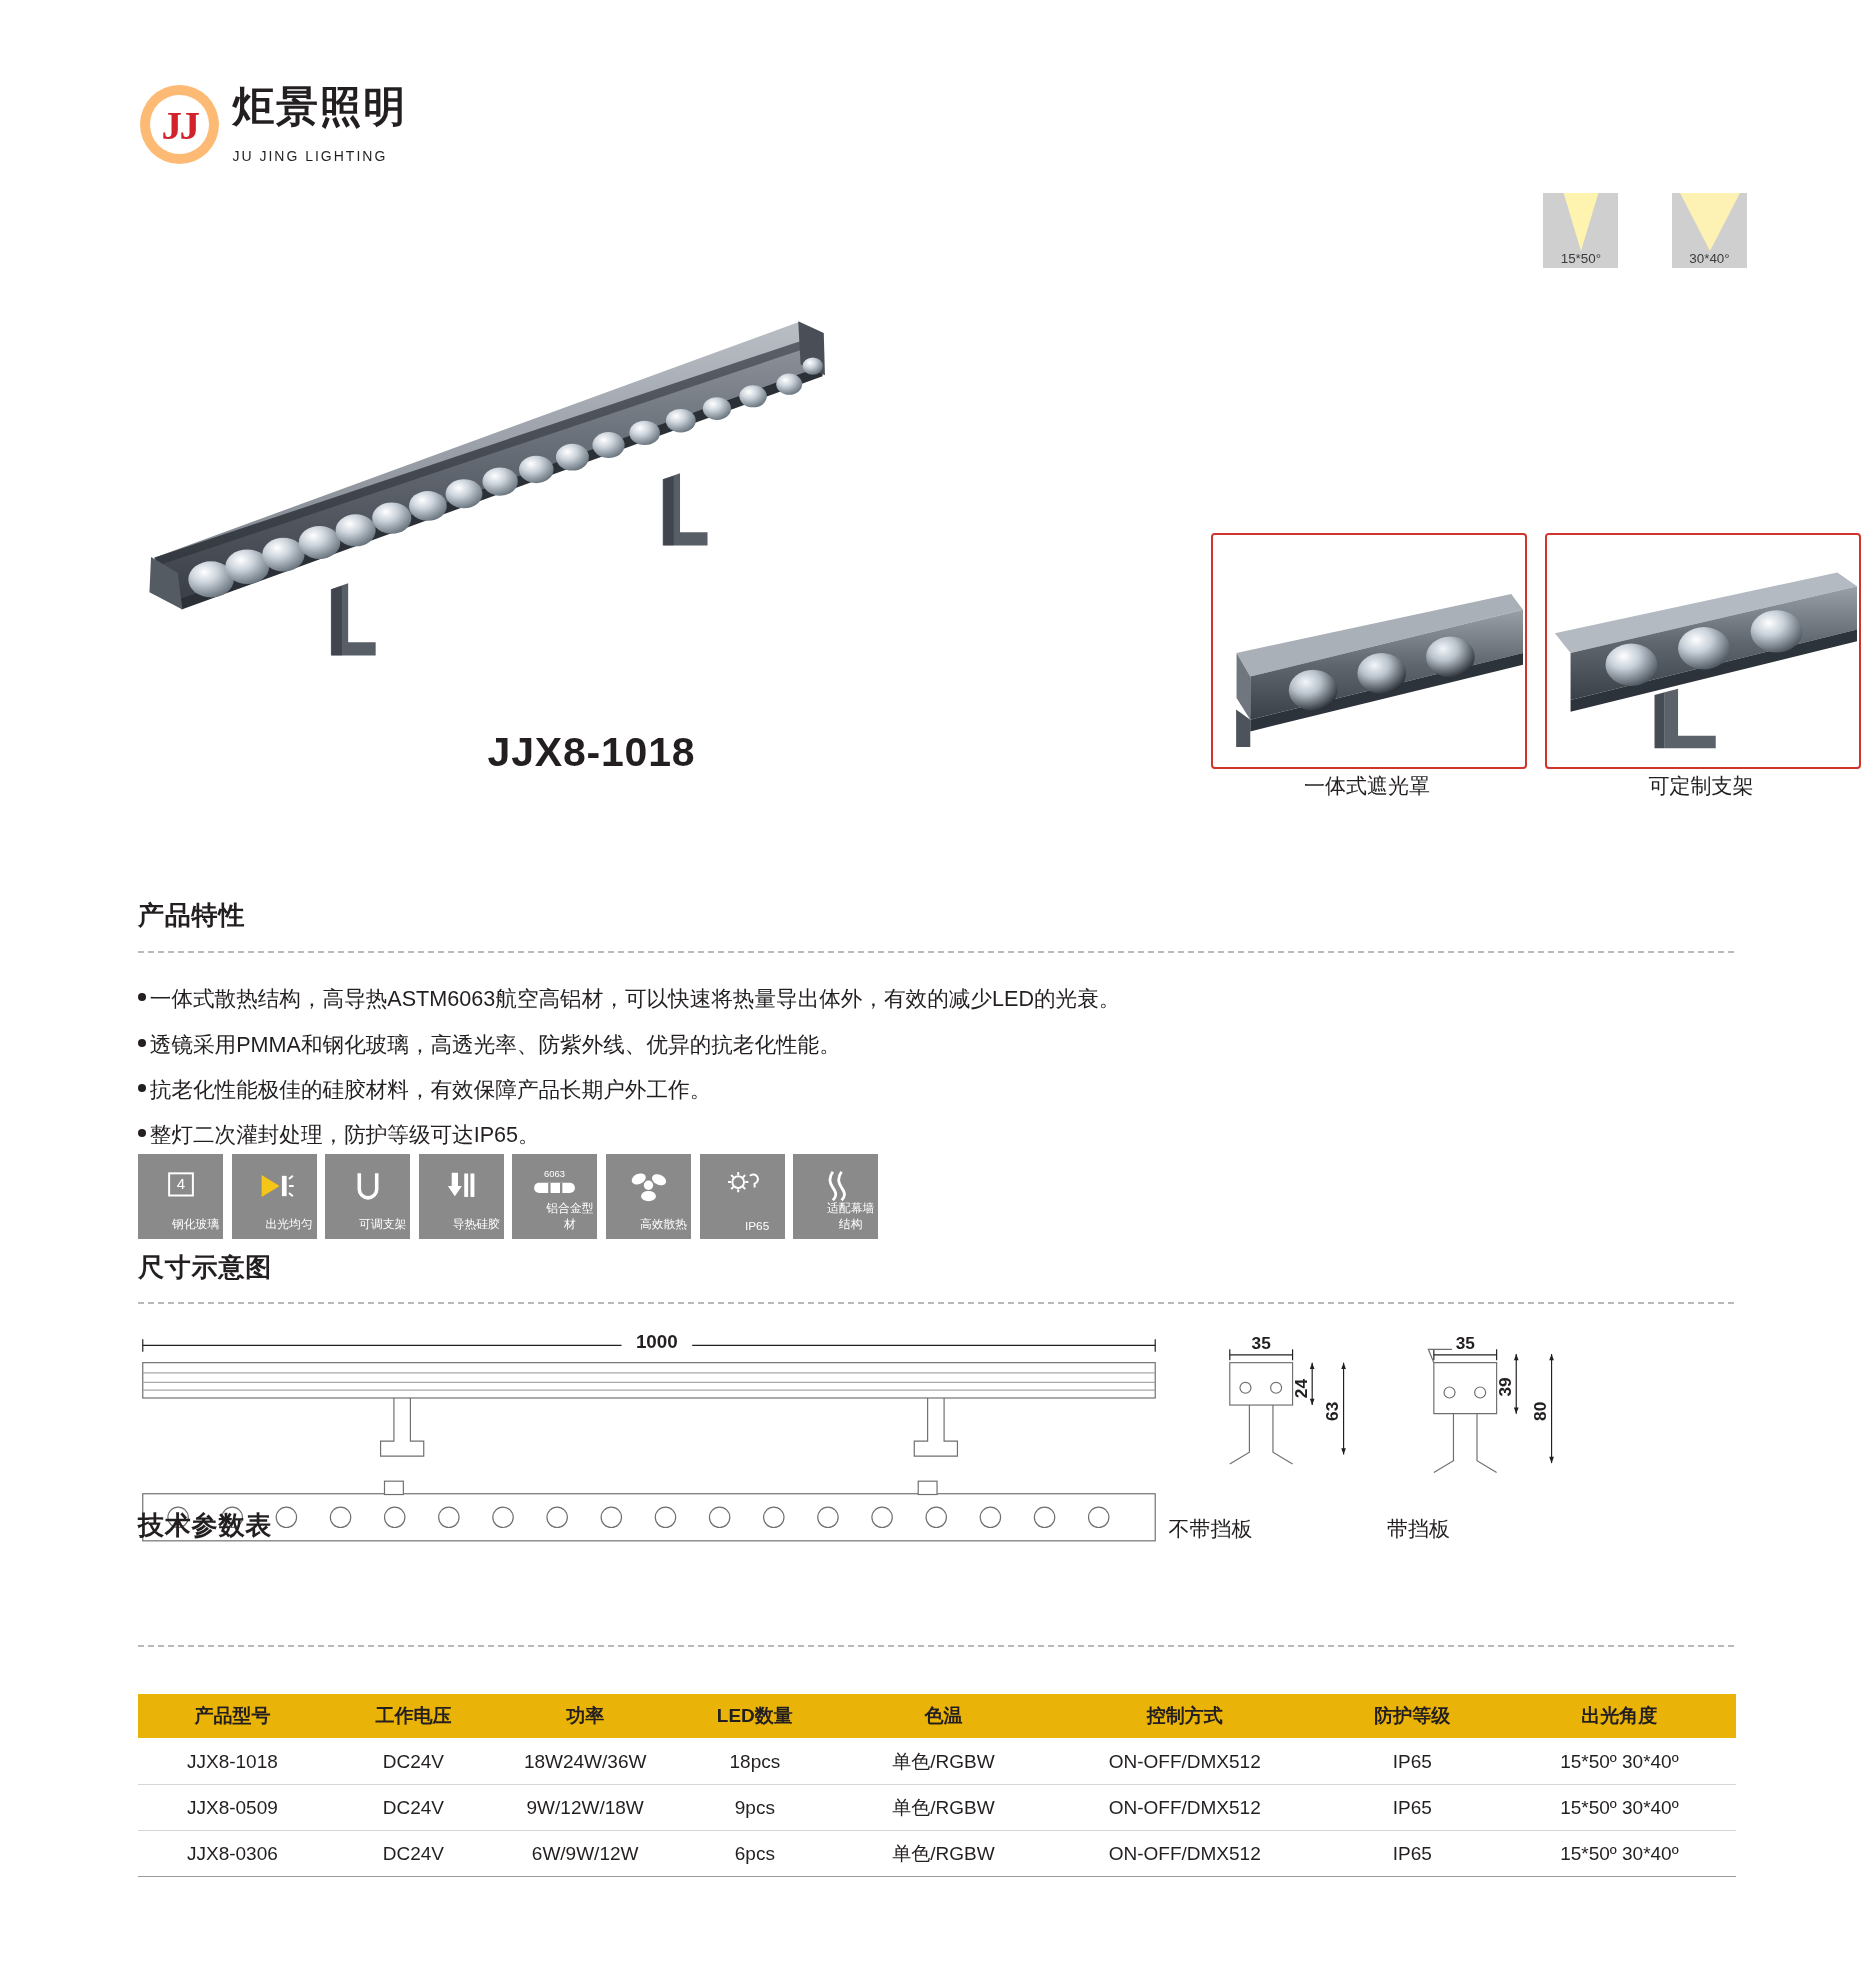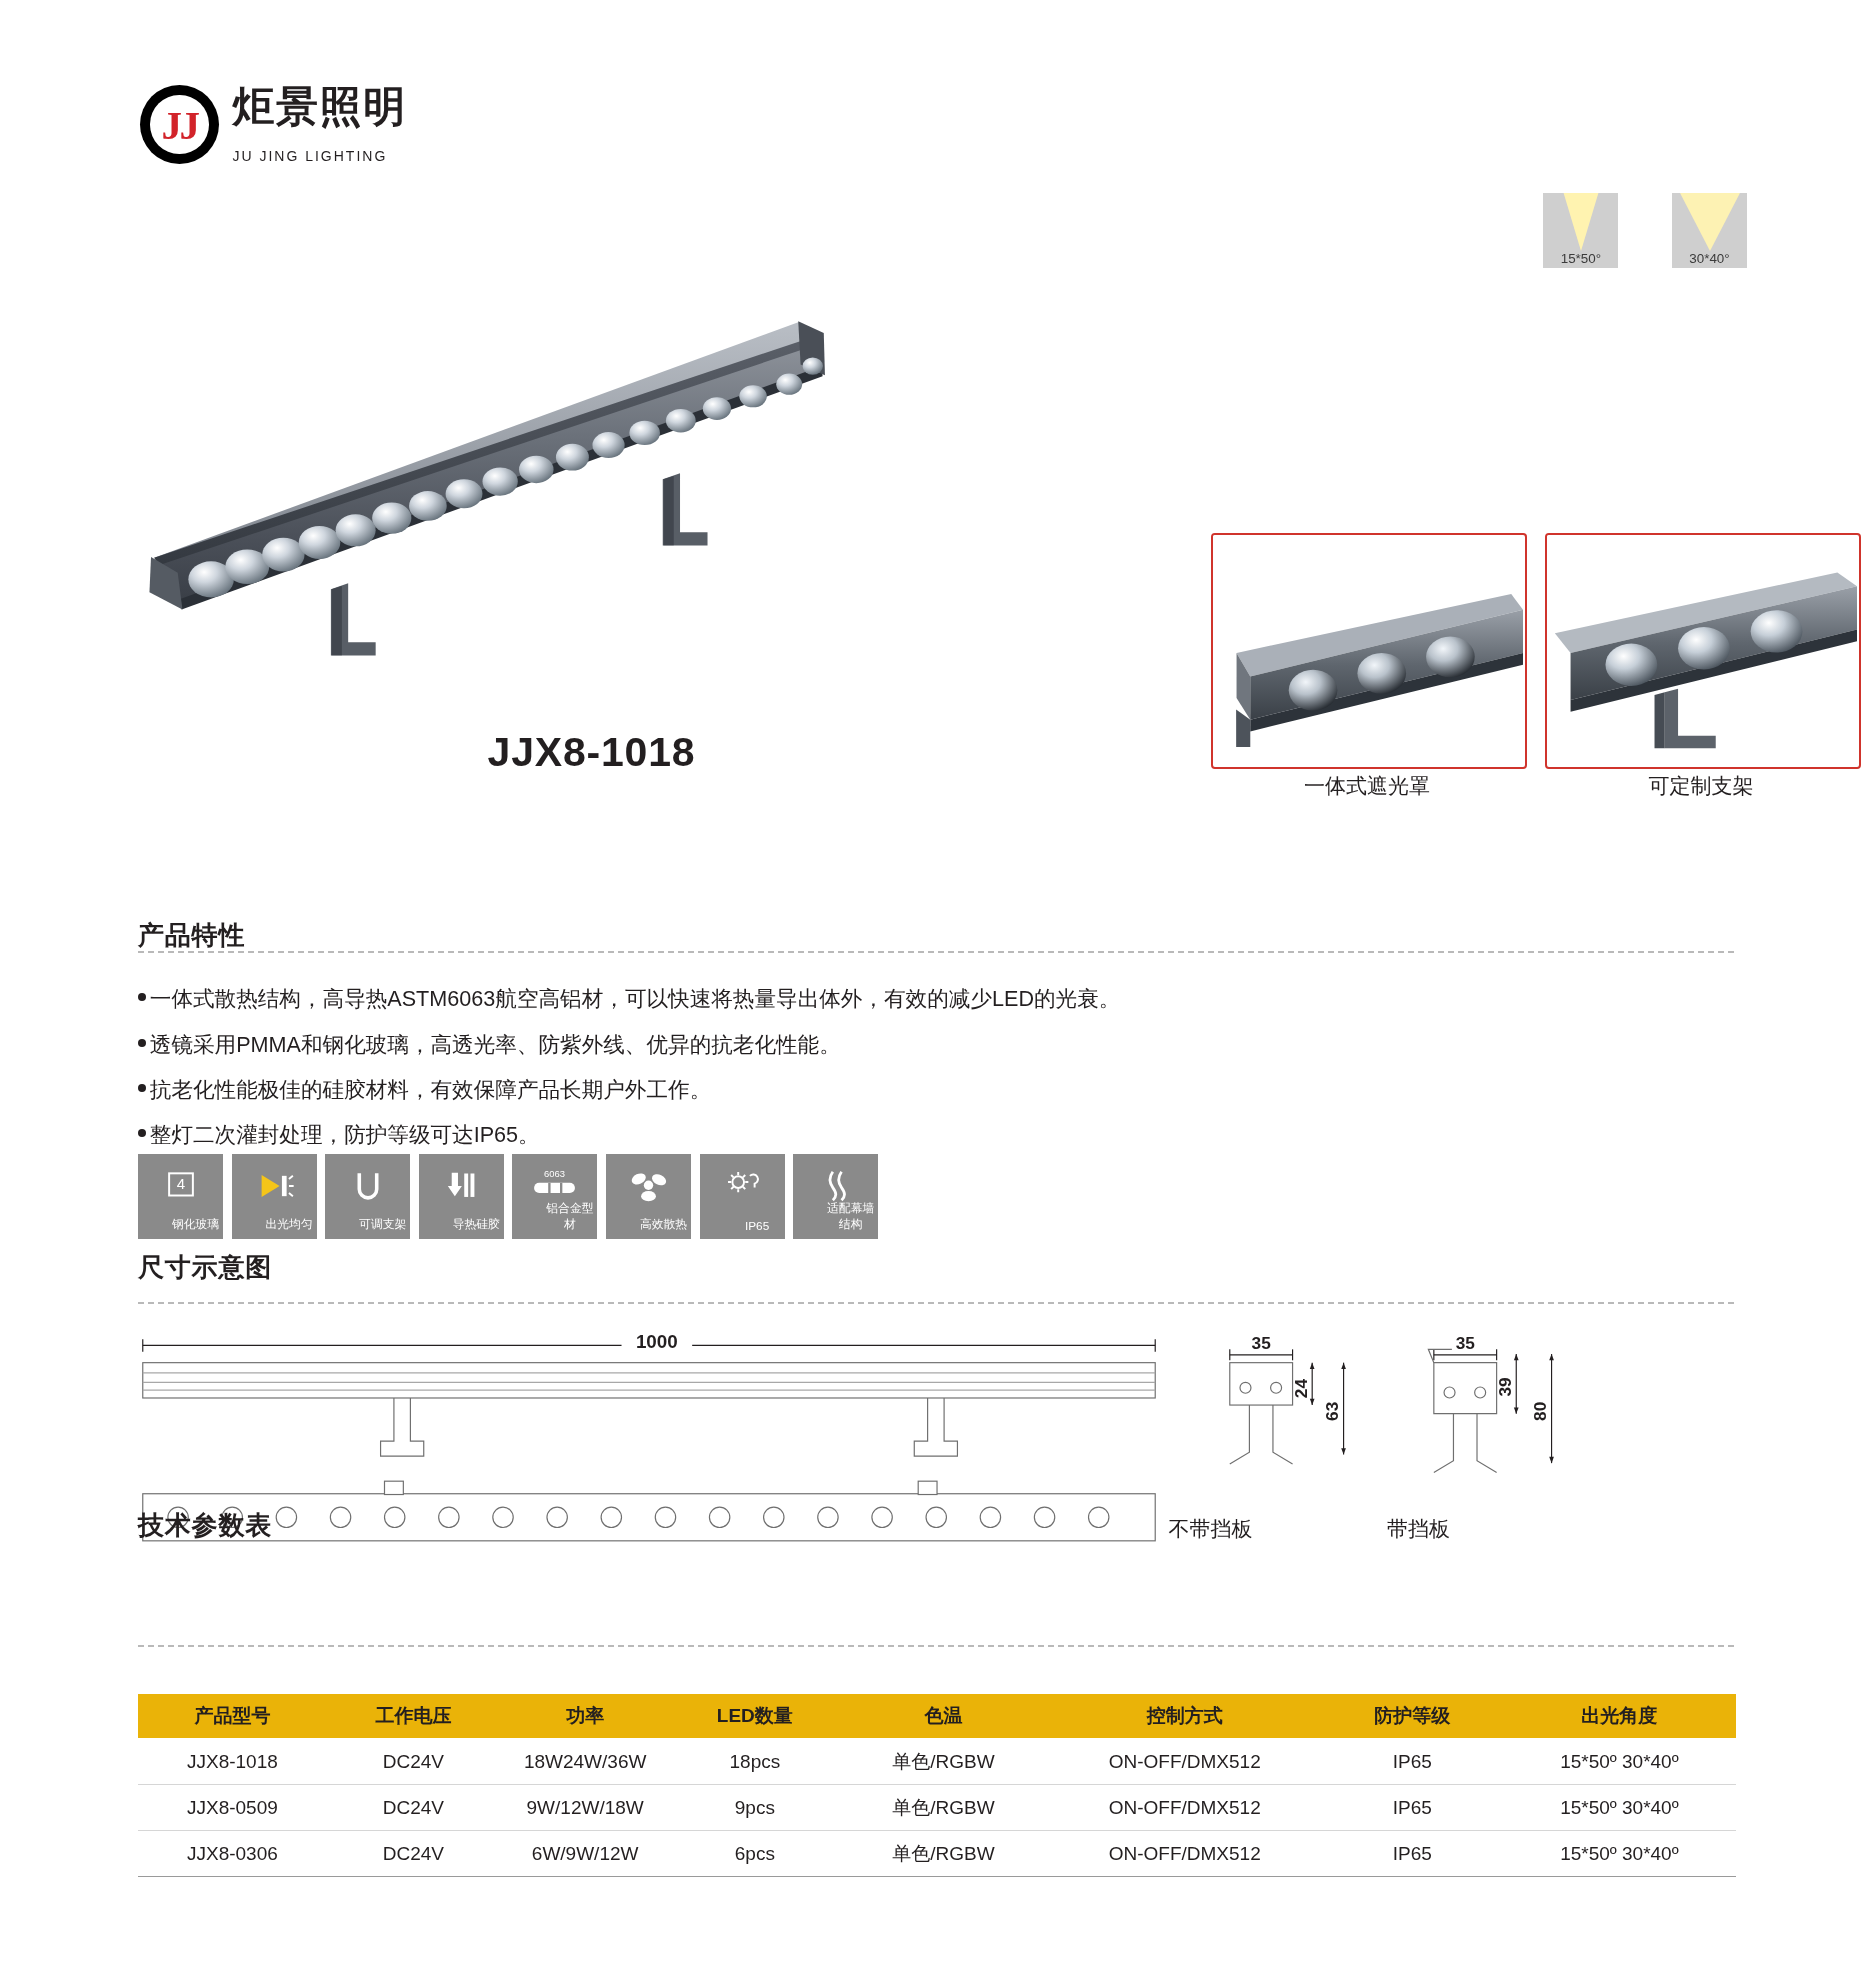--- a/index.html
+++ b/index.html
@@ -22,21 +22,21 @@
   .logo-wrap {
     position: absolute;
     left: 140px;
     top: 85px;
     display: flex;
     align-items: center;
   }
   .logo-mark {
     width: 79px; height: 79px;
     border-radius: 50%;
-    background: #000000;
+    background: #fdba74;
     position: relative;
     flex: none;
   }
   .logo-mark .inner {
     position:absolute; left:10.2px; top:10.2px; right:10.2px; bottom:10.2px;
     border-radius: 50%;
     background: #ffffff;
   }
   .logo-mark .glyph {
     position:absolute; left:0; top:0; right:0; bottom:0;
@@ -341,21 +341,21 @@
         <ellipse cx="585" cy="245" rx="66" ry="54" fill="url(#d2lens)"></ellipse>
       </g>
       <g fill="#5c626a">
         <path d="M300,400 l34,-9 l0,120 l96,0 l0,32 l-130,0 z"></path>
         <path d="M300,400 l0,143 l-26,0 l0,-136 z" fill="#464c54"></path>
       </g>
     </svg>
   </div>
   <div class="detail-cap two">可定制支架</div>
 
-  <div class="sec-title" style="top:918px;">产品特性</div>
+  <div class="sec-title" style="top:898px;">产品特性</div>
   <div class="dash-rule" style="top:951px;"></div>
 
   <div class="feat" style="top:986px;"><span class="dot"></span><span>一体式散热结构，高导热ASTM6063航空高铝材，可以快速将热量导出体外，有效的减少LED的光衰。</span></div>
   <div class="feat" style="top:1032px;"><span class="dot"></span><span>透镜采用PMMA和钢化玻璃，高透光率、防紫外线、优异的抗老化性能。</span></div>
   <div class="feat" style="top:1077px;"><span class="dot"></span><span>抗老化性能极佳的硅胶材料，有效保障产品长期户外工作。</span></div>
   <div class="feat" style="top:1122px;"><span class="dot"></span><span>整灯二次灌封处理，防护等级可达IP65。</span></div>
 
   <div class="icon-strip">
     <div class="icon-box">
       <div class="art">

